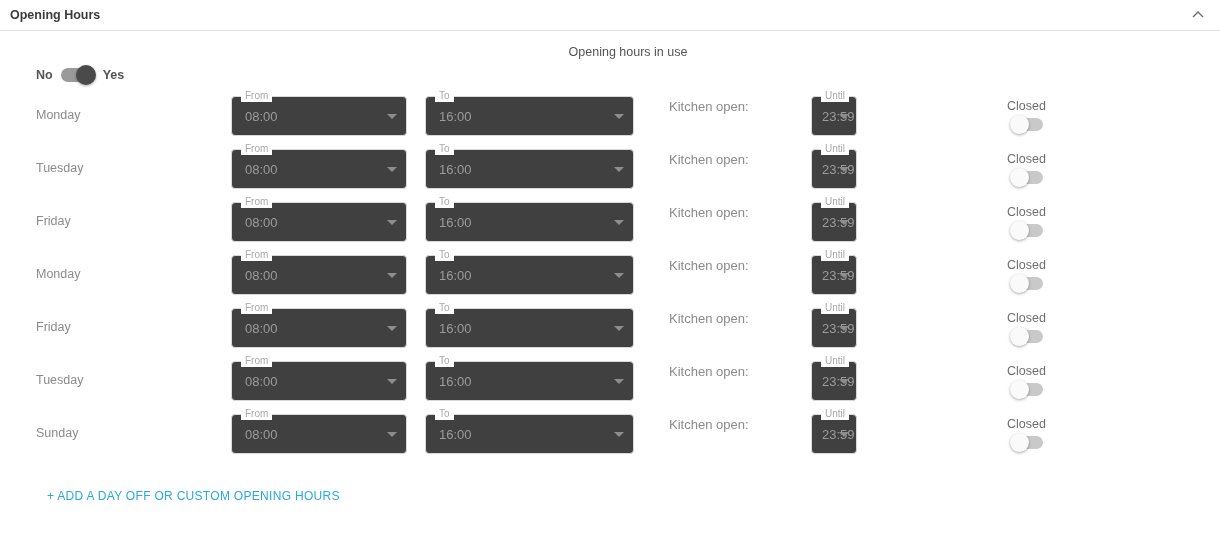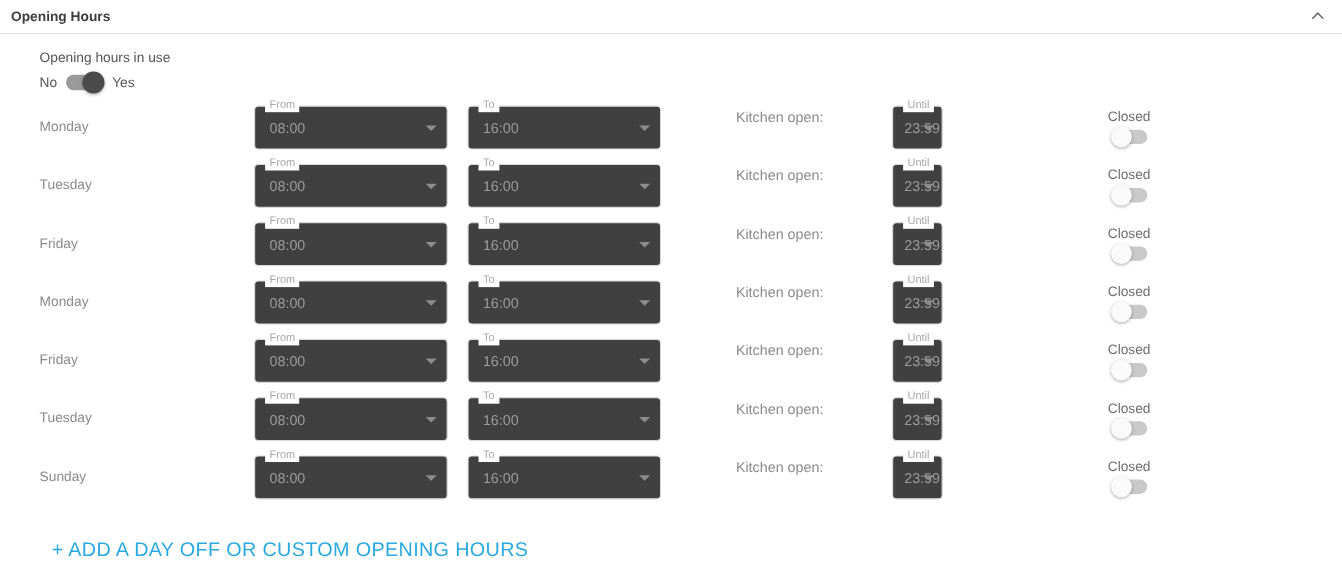--- a/index.html
+++ b/index.html
@@ -36,34 +36,36 @@
     transform: translateY(-50%);
     width: 16px;
     height: 16px;
     cursor: pointer;
   }
   .collapse-chevron svg { display:block; }
 
   
   .inuse-block {
     padding: 14px 0 0 36px;
+    text-align: center;
   }
   .inuse-label {
     font-size: 12.5px;
     color: #555;
     margin-bottom: 9px;
   }
   .inuse-row {
     display: flex;
     align-items: center;
     gap: 8px;
   }
   .inuse-side {
     font-size: 12.5px;
     color: #555;
+    font-weight: bold;
   }
 
   
   .switch {
     position: relative;
     width: 34px;
     height: 14px;
     border-radius: 7px;
     background: #c9c9c9;
     cursor: pointer;
@@ -146,21 +148,21 @@
     right: 9px;
     top: 17px;
     width: 0;
     height: 0;
     border-left: 5px solid transparent;
     border-right: 5px solid transparent;
     border-top: 5px solid #8d8d8d;
   }
 
   .field-from { left: 231px; width: 176px; }
-  .field-to   { left: 425px; width: 176px; }
+  .field-to   { left: 425px; width: 209px; }
   .field-until{ left: 811px; width: 46px; }
   .field-until .value { left: 10px; }
   .field-until .caret { right: 7px; }
 
   .kitchen-label {
     position: absolute;
     left: 669px;
     top: 3px;
     font-size: 13px;
     color: #8b8b8b;
@@ -176,21 +178,21 @@
     position: absolute;
     left: 1011px;
     top: 22px;
   }
 
   
   .add-link {
     position: absolute;
     left: 47px;
     top: 489px;
-    font-size: 18px;
+    font-size: 12px;
     letter-spacing: .3px;
     color: #29a9e0;
     text-decoration: none;
     cursor: pointer;
   }
 </style>
 </head>
 <body>
 
 <div class="panel-header">

